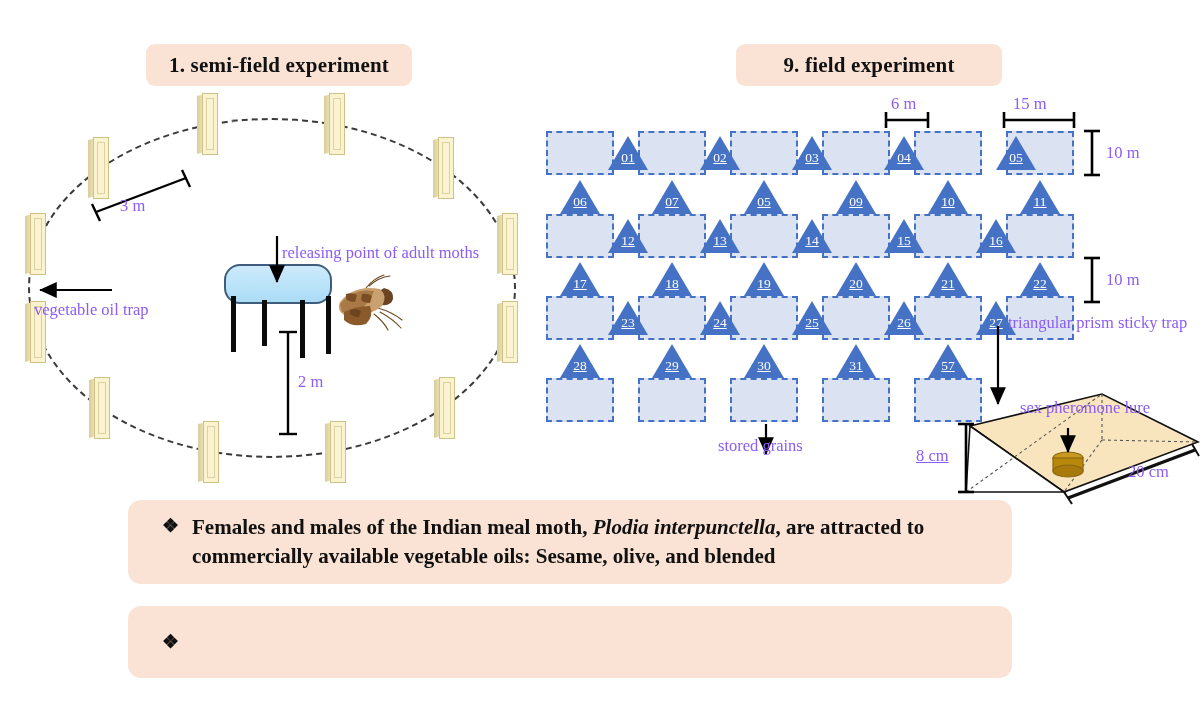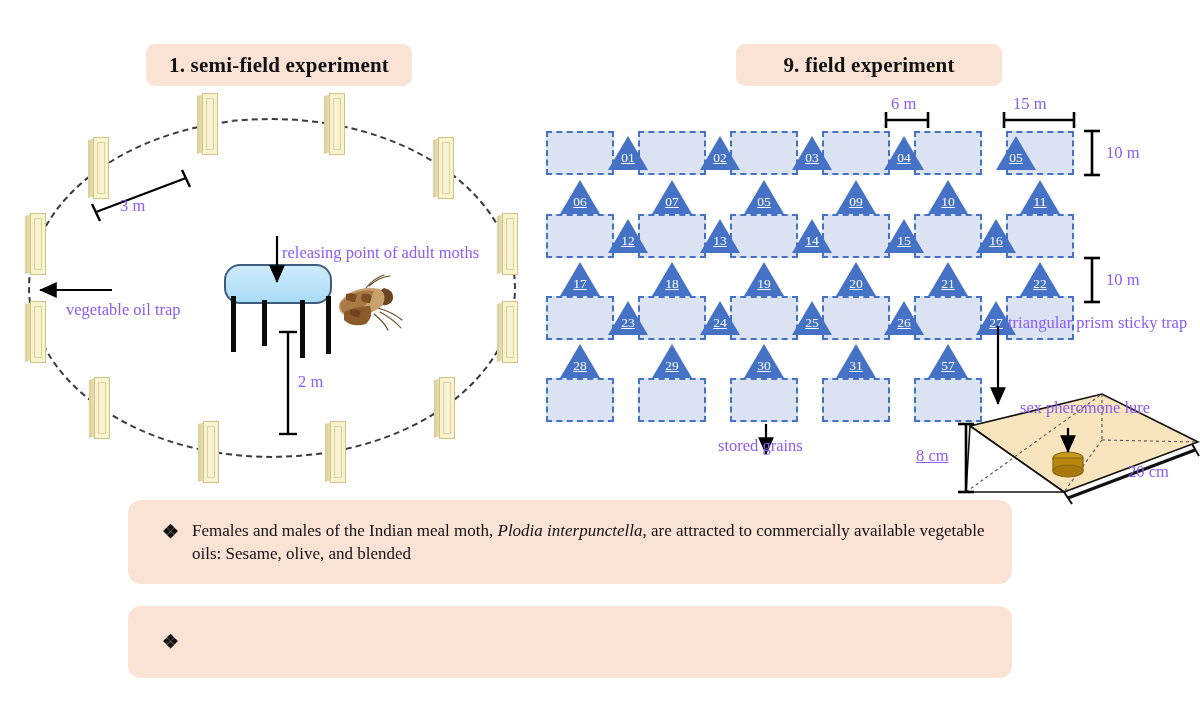--- a/index.html
+++ b/index.html
@@ -87,21 +87,21 @@
     position:absolute;background:#fae3d5;border-radius:13px;
     box-sizing:border-box;
   }
   #finding-1{left:128px;top:500px;width:884px;height:84px;}
   #finding-2{left:128px;top:606px;width:884px;height:72px;}
   .f-inner{
     position:absolute;left:34px;right:26px;top:50%;transform:translateY(-50%);
     display:flex;gap:13px;align-items:flex-start;
   }
   .bullet{font-size:19px;line-height:1.35;font-weight:bold;color:#111;}
-  .f-text{font-size:17px;font-weight:normal;line-height:1.38;color:#111;}
+  .f-text{font-size:21px;font-weight:bold;line-height:1.38;color:#111;}
   .f-text i{font-style:italic;}
 </style>
 </head>
 <body>
 
 <div class="stage">
 
   <div class="banner" id="banner-semi">1. semi-field experiment</div>
 
   <div class="banner" id="banner-field">9. field experiment</div>
@@ -421,21 +421,21 @@
       <path d="M966 424 L966 492"></path>
       <path d="M958 424 L974 424"></path>
       <path d="M958 492 L974 492"></path>
     </g>
   </svg>
 
   <div class="lbl" style="left:120px;top:196px;">3 m</div>
 
   <div class="lbl" style="left:298px;top:372px;">2 m</div>
 
-  <div class="lbl" style="left:34px;top:300px;padding-left:32px;">vegetable oil trap</div>
+  <div class="lbl" style="left:34px;top:300px;">vegetable oil trap</div>
 
   <div class="lbl" style="left:282px;top:243px;">releasing point of adult moths</div>
 
   <div class="lbl" style="left:891px;top:94px;">6 m</div>
 
   <div class="lbl" style="left:1013px;top:94px;">15 m</div>
 
   <div class="lbl" style="left:1106px;top:143px;">10 m</div>
 
   <div class="lbl" style="left:1106px;top:270px;">10 m</div>

